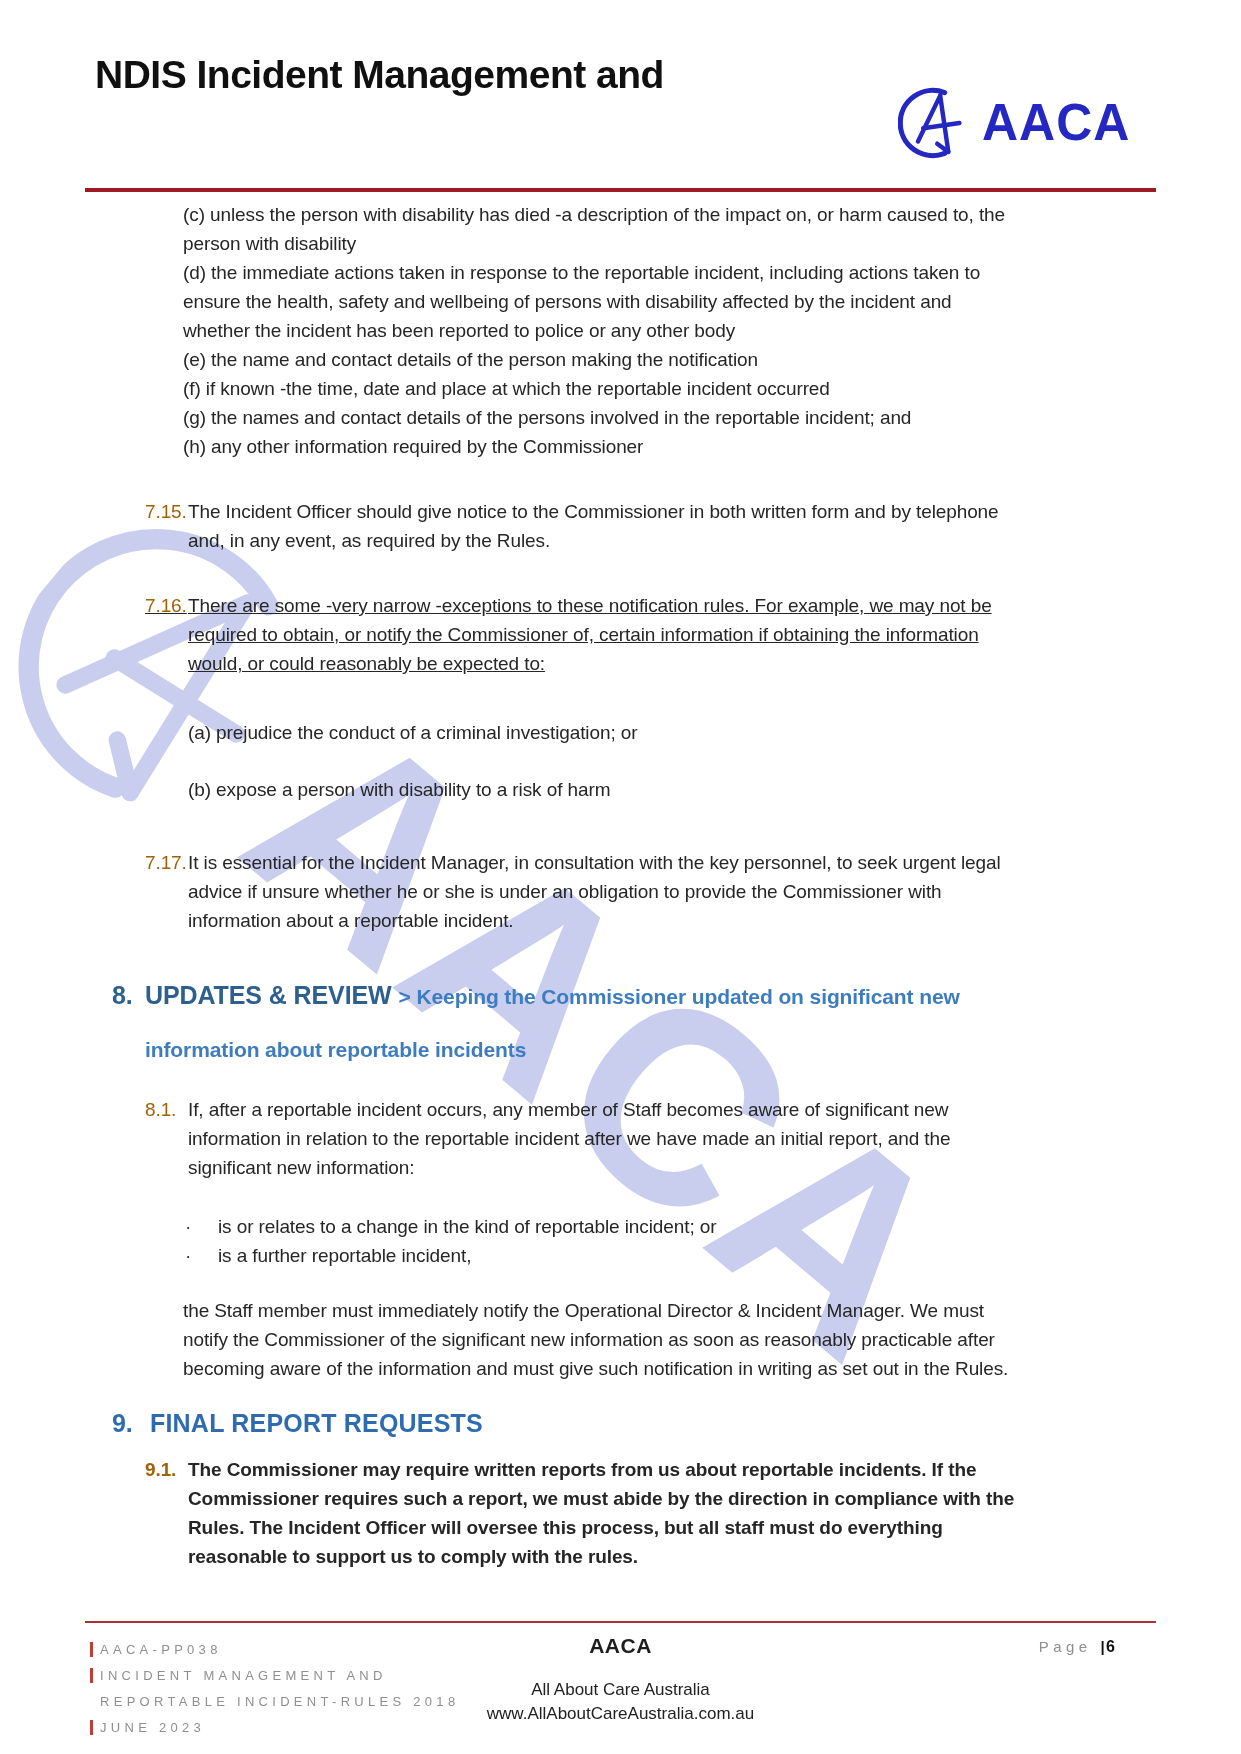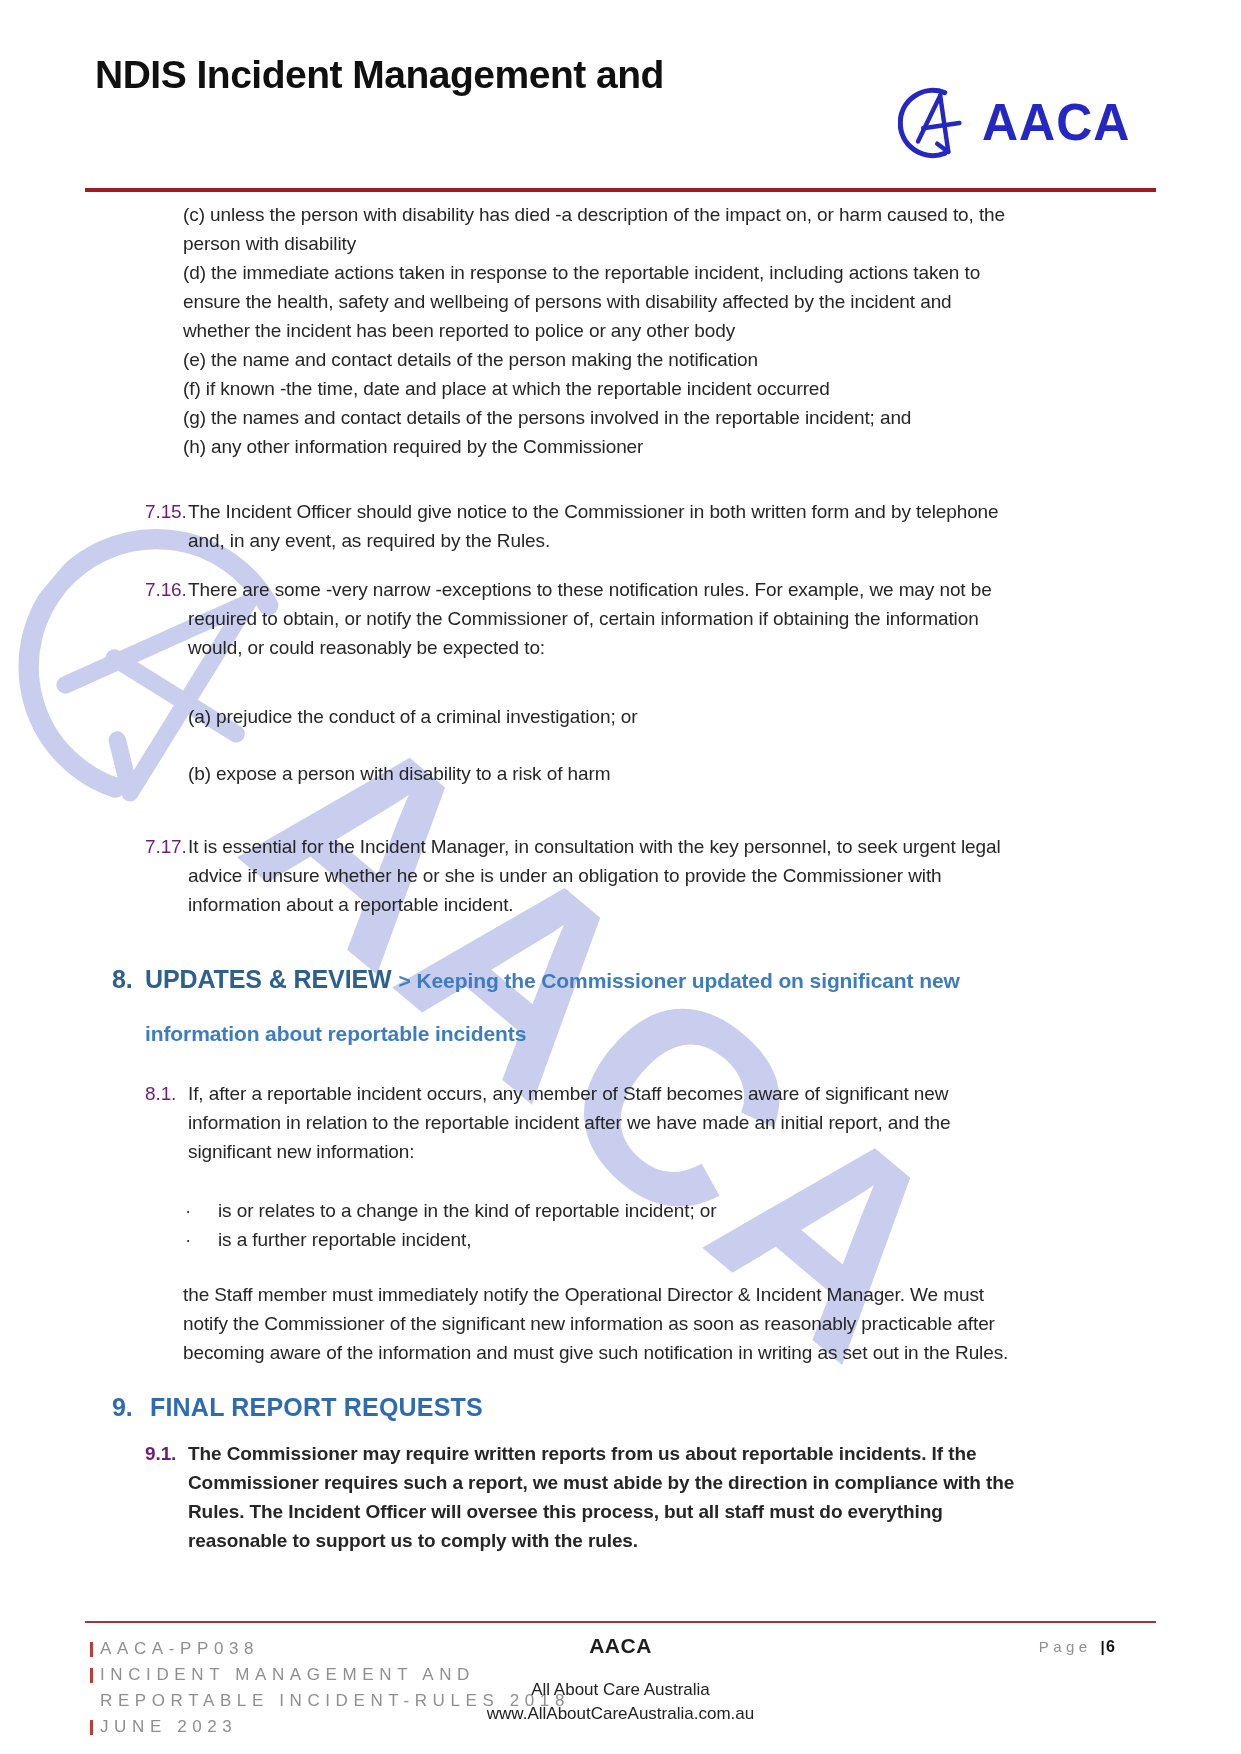--- a/index.html
+++ b/index.html
@@ -43,24 +43,24 @@
     font-size:272px;font-weight:700;line-height:1;letter-spacing:6px;
     white-space:nowrap;
   }
   
   .content{
     position:absolute;left:112px;top:200px;width:910px;z-index:2;
     font-size:19px;line-height:29px;letter-spacing:-0.1px;
   }
   .item{margin:0 0 0 71px;width:832px;}
   .clause{display:flex;padding-left:33px;}
-  .clause .cnum{width:43px;flex-shrink:0;color:#701a75;}
+  .clause .cnum{width:43px;flex-shrink:0;color:#a16207;}
   .clause .ctext{flex:1;max-width:830px;}
   .mt-735{margin-top:36px;}
-  .mt-30{margin-top:20px;}
+  .mt-30{margin-top:36px;text-decoration:underline;}
   .sub{margin:28px 0 0 76px;width:820px;}
   .sub.first{margin-top:40px;}
   .clause.c717{margin-top:44px;}
   .heading8{display:flex;margin-top:34px;}
   .heading8 .hnum{width:33px;flex-shrink:0;font-size:25px;font-weight:700;color:#2d608f;line-height:52px;}
   .heading8 .htext{width:845px;line-height:52px;}
   .heading8 .h-strong{font-size:25px;font-weight:700;color:#2d608f;}
   .heading8 .h-light{font-size:21px;font-weight:700;color:#3c7cbf;margin-left:7px;}
   .clause.c81{margin-top:18px;}
   .bullets{margin-top:30px;}
@@ -73,21 +73,21 @@
   .heading9 .htitle{font-size:25px;font-weight:700;color:#2e6bb0;line-height:36px;letter-spacing:0.2px;}
   .clause.c91{margin-top:14px;font-weight:bold;}
   
   .rule-bottom{
     position:absolute;left:85px;top:1621px;width:1071px;height:2px;
     background:#a83237;z-index:2;
   }
   .footer-left{position:absolute;left:90px;top:1636px;z-index:2;}
   .footer-line{
     display:flex;align-items:center;height:26px;
-    font-size:17px;letter-spacing:0.33em;color:#8f8f8f;
+    font-size:13px;letter-spacing:0.33em;color:#8f8f8f;
   }
   .footer-line .red-bar{width:3px;height:15px;background:#c23b34;margin-right:7px;flex-shrink:0;}
   .footer-line.no-bar{padding-left:10px;}
   .footer-center{
     position:absolute;left:0;right:0;top:1634px;z-index:2;text-align:center;color:#1d1d1d;
   }
   .footer-center .org{font-size:21px;font-weight:700;letter-spacing:0.5px;margin-bottom:20px;}
   .footer-center .fc-line{font-size:17px;line-height:24px;color:#222;}
   .footer-right{
     position:absolute;right:126px;top:1638px;z-index:2;

